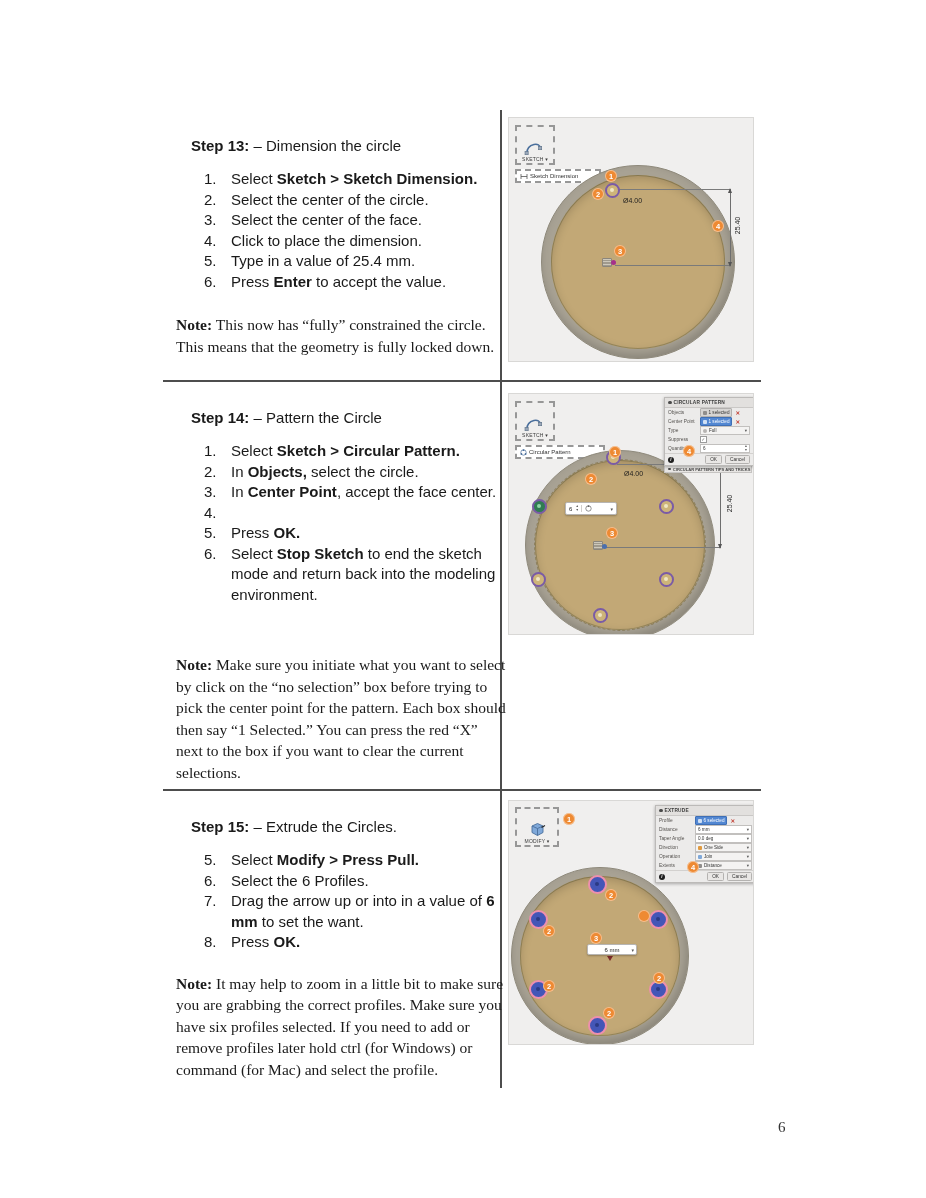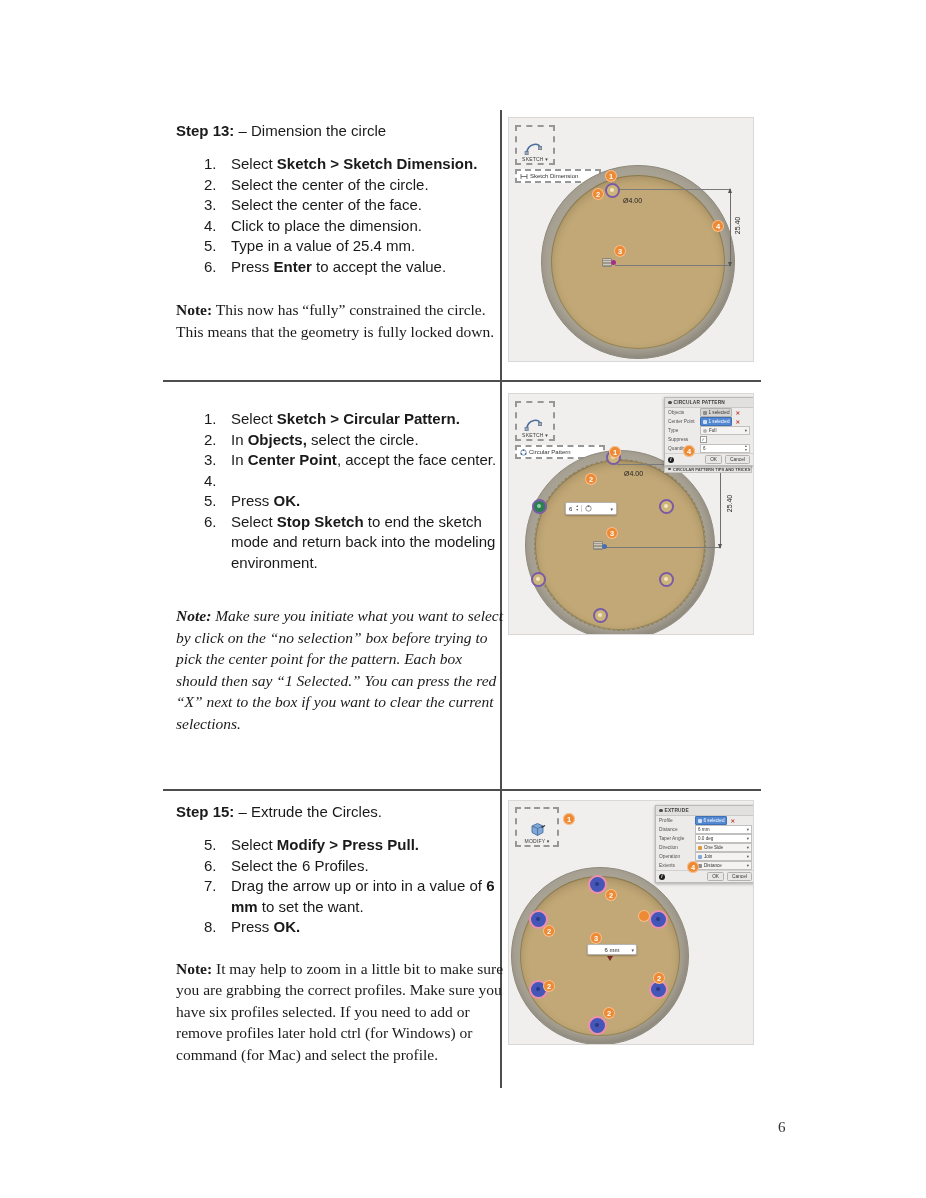--- a/index.html
+++ b/index.html
@@ -3,27 +3,27 @@
 <meta charset="utf-8">
 <style>
   html,body{margin:0;padding:0;background:#fff;}
   .page{position:relative;width:926px;height:1198px;background:#ffffff;overflow:hidden;
         font-family:"Liberation Sans",sans-serif;color:#1a1a1a;}
   .divider{position:absolute;background:#4d4d4d;}
   .b{font-weight:bold;}
 
   
   .cell{position:absolute;width:332px;}
-  .heading{font-size:15px;margin:0;}
+  .heading{font-size:15px;margin:15px;}
   .steplist{margin-top:15px;}
   .li{display:flex;font-size:15px;line-height:20.5px;padding-left:28px;}
   .li .num{width:27px;flex-shrink:0;}
   .li .li-body{width:266px;}
   .note{font-family:"Liberation Serif",serif;font-size:15.5px;line-height:21.5px;margin:0;width:330px;}
-  .mt22{margin-top:22px;} .mt30{margin-top:32px;font-style:italic;} .mt18{margin-top:20px;}
+  .mt22{margin-top:22px;} .mt30{margin-top:49px;} .mt18{margin-top:20px;}
 
   
   .fig{position:absolute;background:#f0efee;border:1px solid #d9d8d6;overflow:hidden;}
   .tool-box{position:absolute;border:2px dashed #979797;display:flex;flex-direction:column;
             align-items:center;justify-content:flex-end;padding-bottom:1px;box-sizing:border-box;}
   .tool-label{font-size:5px;color:#3a3a3a;letter-spacing:.2px;white-space:nowrap;}
   .menu-item{position:absolute;border:2px dashed #979797;background:#fff;display:flex;align-items:center;
              gap:2px;font-size:6px;color:#333;padding:0 3px;box-sizing:border-box;white-space:nowrap;}
   .badge{position:absolute;width:12px;height:12px;border-radius:50%;
          background:var(--accent-orange,#ee8a33);color:#fff;font-size:7.5px;font-weight:bold;
@@ -130,20 +130,21 @@
         </div>
         <div class="li">
           <span class="num">6.</span>
           <span class="li-body"><span>Press </span><span class="b">Enter</span><span> to accept the value.</span></span>
         </div>
       </div>
     <p class="note mt22"><span class="b">Note:</span><span> This now has “fully” constrained the circle.  This means that the geometry is fully locked down.</span></p>
   </section>
 
   <section class="cell" style="left:176px;top:394px;">
+    <p class="heading"><span class="b">Step 14:</span><span> – Pattern the Circle</span></p>
     <div class="steplist">
         <div class="li">
           <span class="num">1.</span>
           <span class="li-body"><span>Select </span><span class="b">Sketch &gt; Circular Pattern.</span></span>
         </div>
         <div class="li">
           <span class="num">2.</span>
           <span class="li-body"><span>In </span><span class="b">Objects,</span><span> select the circle.</span></span>
         </div>
         <div class="li">

